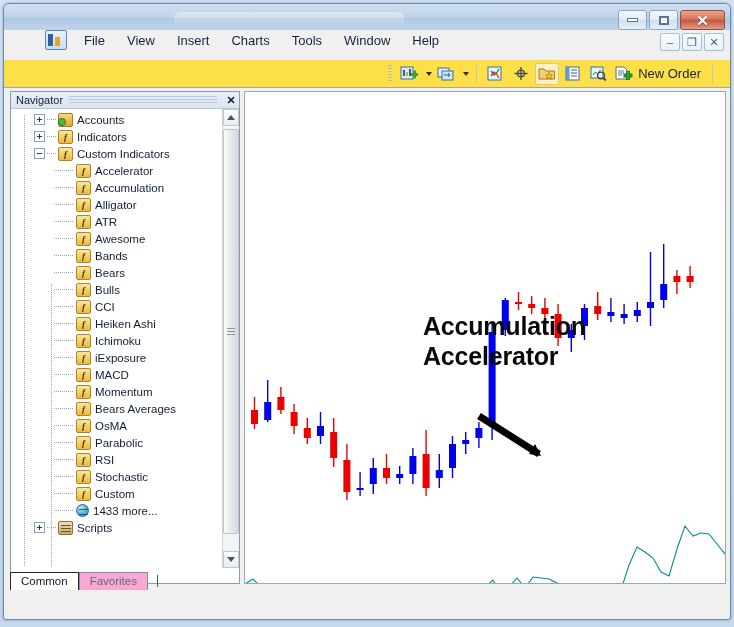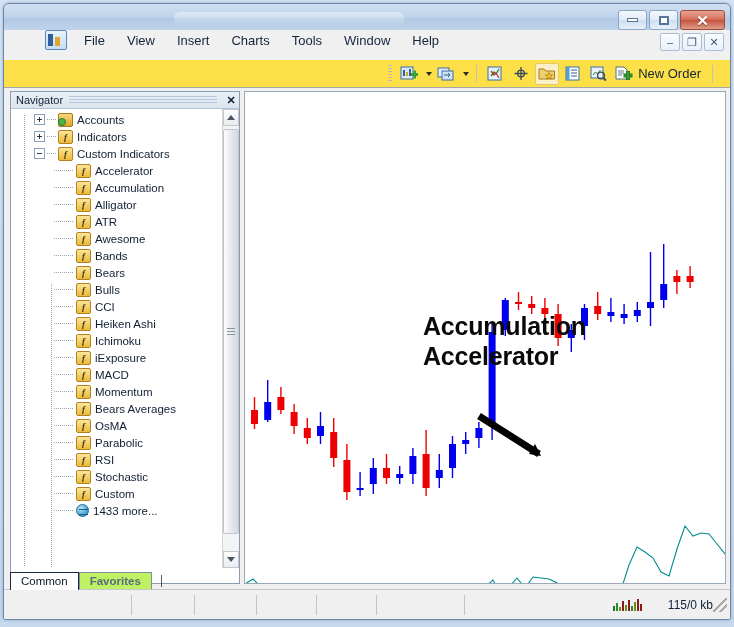--- a/index.html
+++ b/index.html
@@ -248,23 +248,22 @@
     background-image: repeating-linear-gradient(to bottom,#8d959d 0 1px, transparent 1px 3px);
   }
 
   
   .nav-tabs {
     position: absolute; left: 6px; top: 568px; width: 230px; height: 18px;
     display: flex; align-items: flex-end;
   }
   .nav-tab {
     font-size: 11.5px; padding: 2px 10px 3px 10px; cursor: pointer;
-    border: 1px solid #7d8d9f; background: #bef264; color: #5b6b7c;
+    border: 1px solid #7d8d9f; background: #f9a8d4; color: #5b6b7c;
     border-bottom: none;
-    font-weight: bold;
   }
   .nav-tab.active {
     background: #fff; color: #0d1a2a; border-color: #1b2b3d;
     font-weight: normal; position: relative; z-index: 2;
   }
   .nav-tab-caret { width: 1px; height: 12px; background: #4a5a6a; margin-left: 9px; margin-bottom: 3px; }
 
   
   .chart-win {
     position: absolute; left: 240px; top: 87px;
@@ -559,20 +558,26 @@
               <span class="child-indent"></span>
               <span class="child-dots"></span>
               <span class="ico ico-fx">f</span>
               <span class="tree-label">Custom</span>
             </div>
             <div class="tree-row">
               <span class="child-indent"></span>
               <span class="child-dots"></span>
               <span class="ico ico-globe"></span>
               <span class="tree-label">1433 more...</span>
+            </div>
+            <div class="tree-row">
+              <span class="expander plus"></span>
+              <span class="dots"></span>
+              <span class="ico ico-script"></span>
+              <span class="tree-label">Scripts</span>
             </div>
           </div>
 
         <div class="nav-scroll">
           <div class="sb-btn sb-up"></div>
           <div class="sb-track">
             <div class="sb-thumb">
               <span class="sb-grip"></span>
             </div>
           </div>
@@ -664,38 +669,15 @@
         <line x1="234" y1="324" x2="294" y2="362" stroke="#000000" stroke-width="7" stroke-linecap="butt"></line>
         <polygon points="296,364 284,362 290,352" fill="#000000"></polygon>
       </svg>
     </div>
 
     <div class="annot">
       <div>Accumulation</div>
       <div>Accelerator</div>
     </div>
 
-    <div class="statusbar">
-      <div class="sb-cell" style="width:128px;"></div>
-      <div class="sb-cell" style="width:63px;"></div>
-      <div class="sb-cell" style="width:62px;"></div>
-      <div class="sb-cell" style="width:60px;"></div>
-      <div class="sb-cell" style="width:60px;"></div>
-      <div class="sb-cell" style="width:88px;"></div>
-      <div class="sb-spacer"></div>
-      <div class="signal">
-        <i style="height:5px;background:#1f7a1f;"></i>
-        <i style="height:8px;background:#2e8b2e;"></i>
-        <i style="height:4px;background:#6b8e23;"></i>
-        <i style="height:10px;background:#8b1a1a;"></i>
-        <i style="height:6px;background:#6b8e23;"></i>
-        <i style="height:11px;background:#8b1a1a;"></i>
-        <i style="height:5px;background:#2e8b2e;"></i>
-        <i style="height:9px;background:#6b8e23;"></i>
-        <i style="height:12px;background:#8b1a1a;"></i>
-        <i style="height:7px;background:#8b1a1a;"></i>
-      </div>
-      <span class="traffic-text">115/0 kb</span>
-      <div class="resize-grip"></div>
-    </div>
 
   </div>
 </div>
 
 </body></html>

